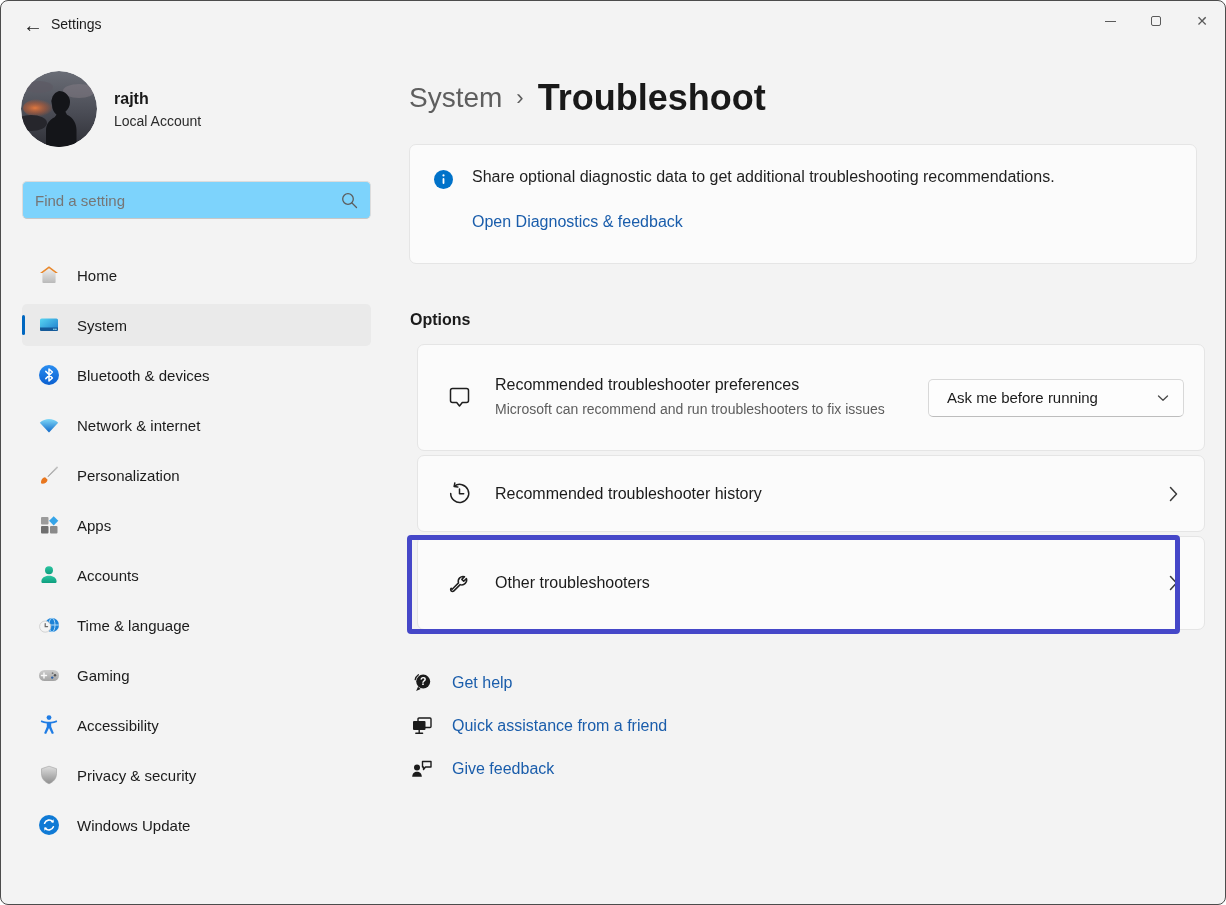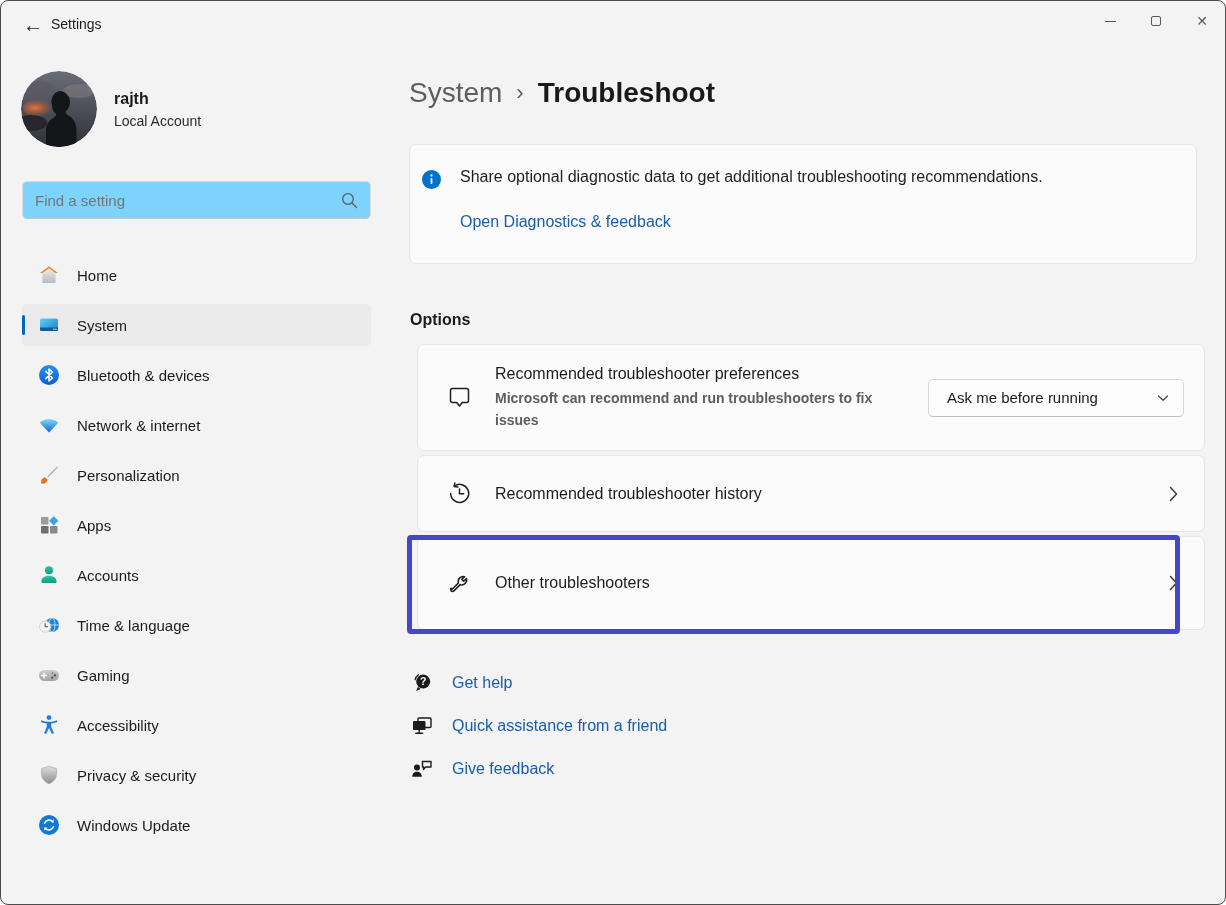--- a/index.html
+++ b/index.html
@@ -61,42 +61,42 @@
   }
   .nav-icon { width:24px; height:24px; flex:none; display:flex; align-items:center; justify-content:center; }
   .nav-label { margin-left:16px; font-size:15px; color:#1b1b1b; }
 
   
   .main { position:absolute; left:408px; top:0; width:788px; height:905px; }
 
   .breadcrumb { position:absolute; left:0; top:76px; display:flex; align-items:center; white-space:nowrap; }
   .bc-parent { font-size:28px; color:#5e5e5e; cursor:pointer; }
   .bc-sep { font-size:22px; color:#5e5e5e; margin:0 14px; }
-  .bc-current { font-size:28px; font-weight:700; color:#191919; }
+  .bc-current { font-size:36px; font-weight:700; color:#191919; }
 
   .card-surface {
     background:#fbfbfb; border:1px solid #e5e5e5; border-radius:7px;
   }
 
-  .banner { position:absolute; left:0; top:143px; width:788px; height:120px; padding:23px 24px 0 12px; display:flex; }
+  .banner { position:absolute; left:0; top:143px; width:788px; height:120px; padding:23px 24px 0 24px; display:flex; }
   .info-badge { flex:none; margin-top:2px; }
   .banner-body { margin-left:19px; }
   .banner-msg { font-size:16px; color:#1f1f1f; }
   .banner-link { display:inline-block; margin-top:27px; font-size:16px; color:#1a5dab; text-decoration:none; cursor:pointer; }
 
   .options-label { position:absolute; left:1px; top:310px; font-size:16px; font-weight:700; color:#1b1b1b; }
 
   .card { position:absolute; left:8px; width:788px; display:flex; align-items:center; padding:0 0 0 28px; }
   .card-icon { width:27px; height:27px; flex:none; }
   .card1 { top:343px; height:107px; }
   .card2 { top:454px; height:77px; cursor:pointer; }
   .card3 { top:535px; height:94px; cursor:pointer; }
   .card-text { margin-left:22px; }
   .card-title { font-size:16px; color:#1b1b1b; }
-  .card-desc { font-size:14px; color:#5d5d5d; line-height:22px; margin-top:4px; max-width:412px;font-weight:bold; }
+  .card-desc { font-size:14px; color:#5d5d5d; line-height:22px; margin-top:4px; max-width:412px; }
   .row-label { margin-left:22px; font-size:16px; color:#1b1b1b; }
 
   .dropdown {
     margin-left:auto; margin-right:20px; height:38px; min-width:256px;
     background:#fdfdfd; border:1px solid #d8d8d8; border-bottom-color:#bdbdbd;
     border-radius:5px; display:flex; align-items:center; justify-content:space-between;
     padding:0 14px 0 18px; cursor:pointer; font-family:inherit;
   }
   .dropdown-value { font-size:15px; color:#1b1b1b; margin-right:22px; }
   .chev-right { margin-left:auto; margin-right:26px; flex:none; }

